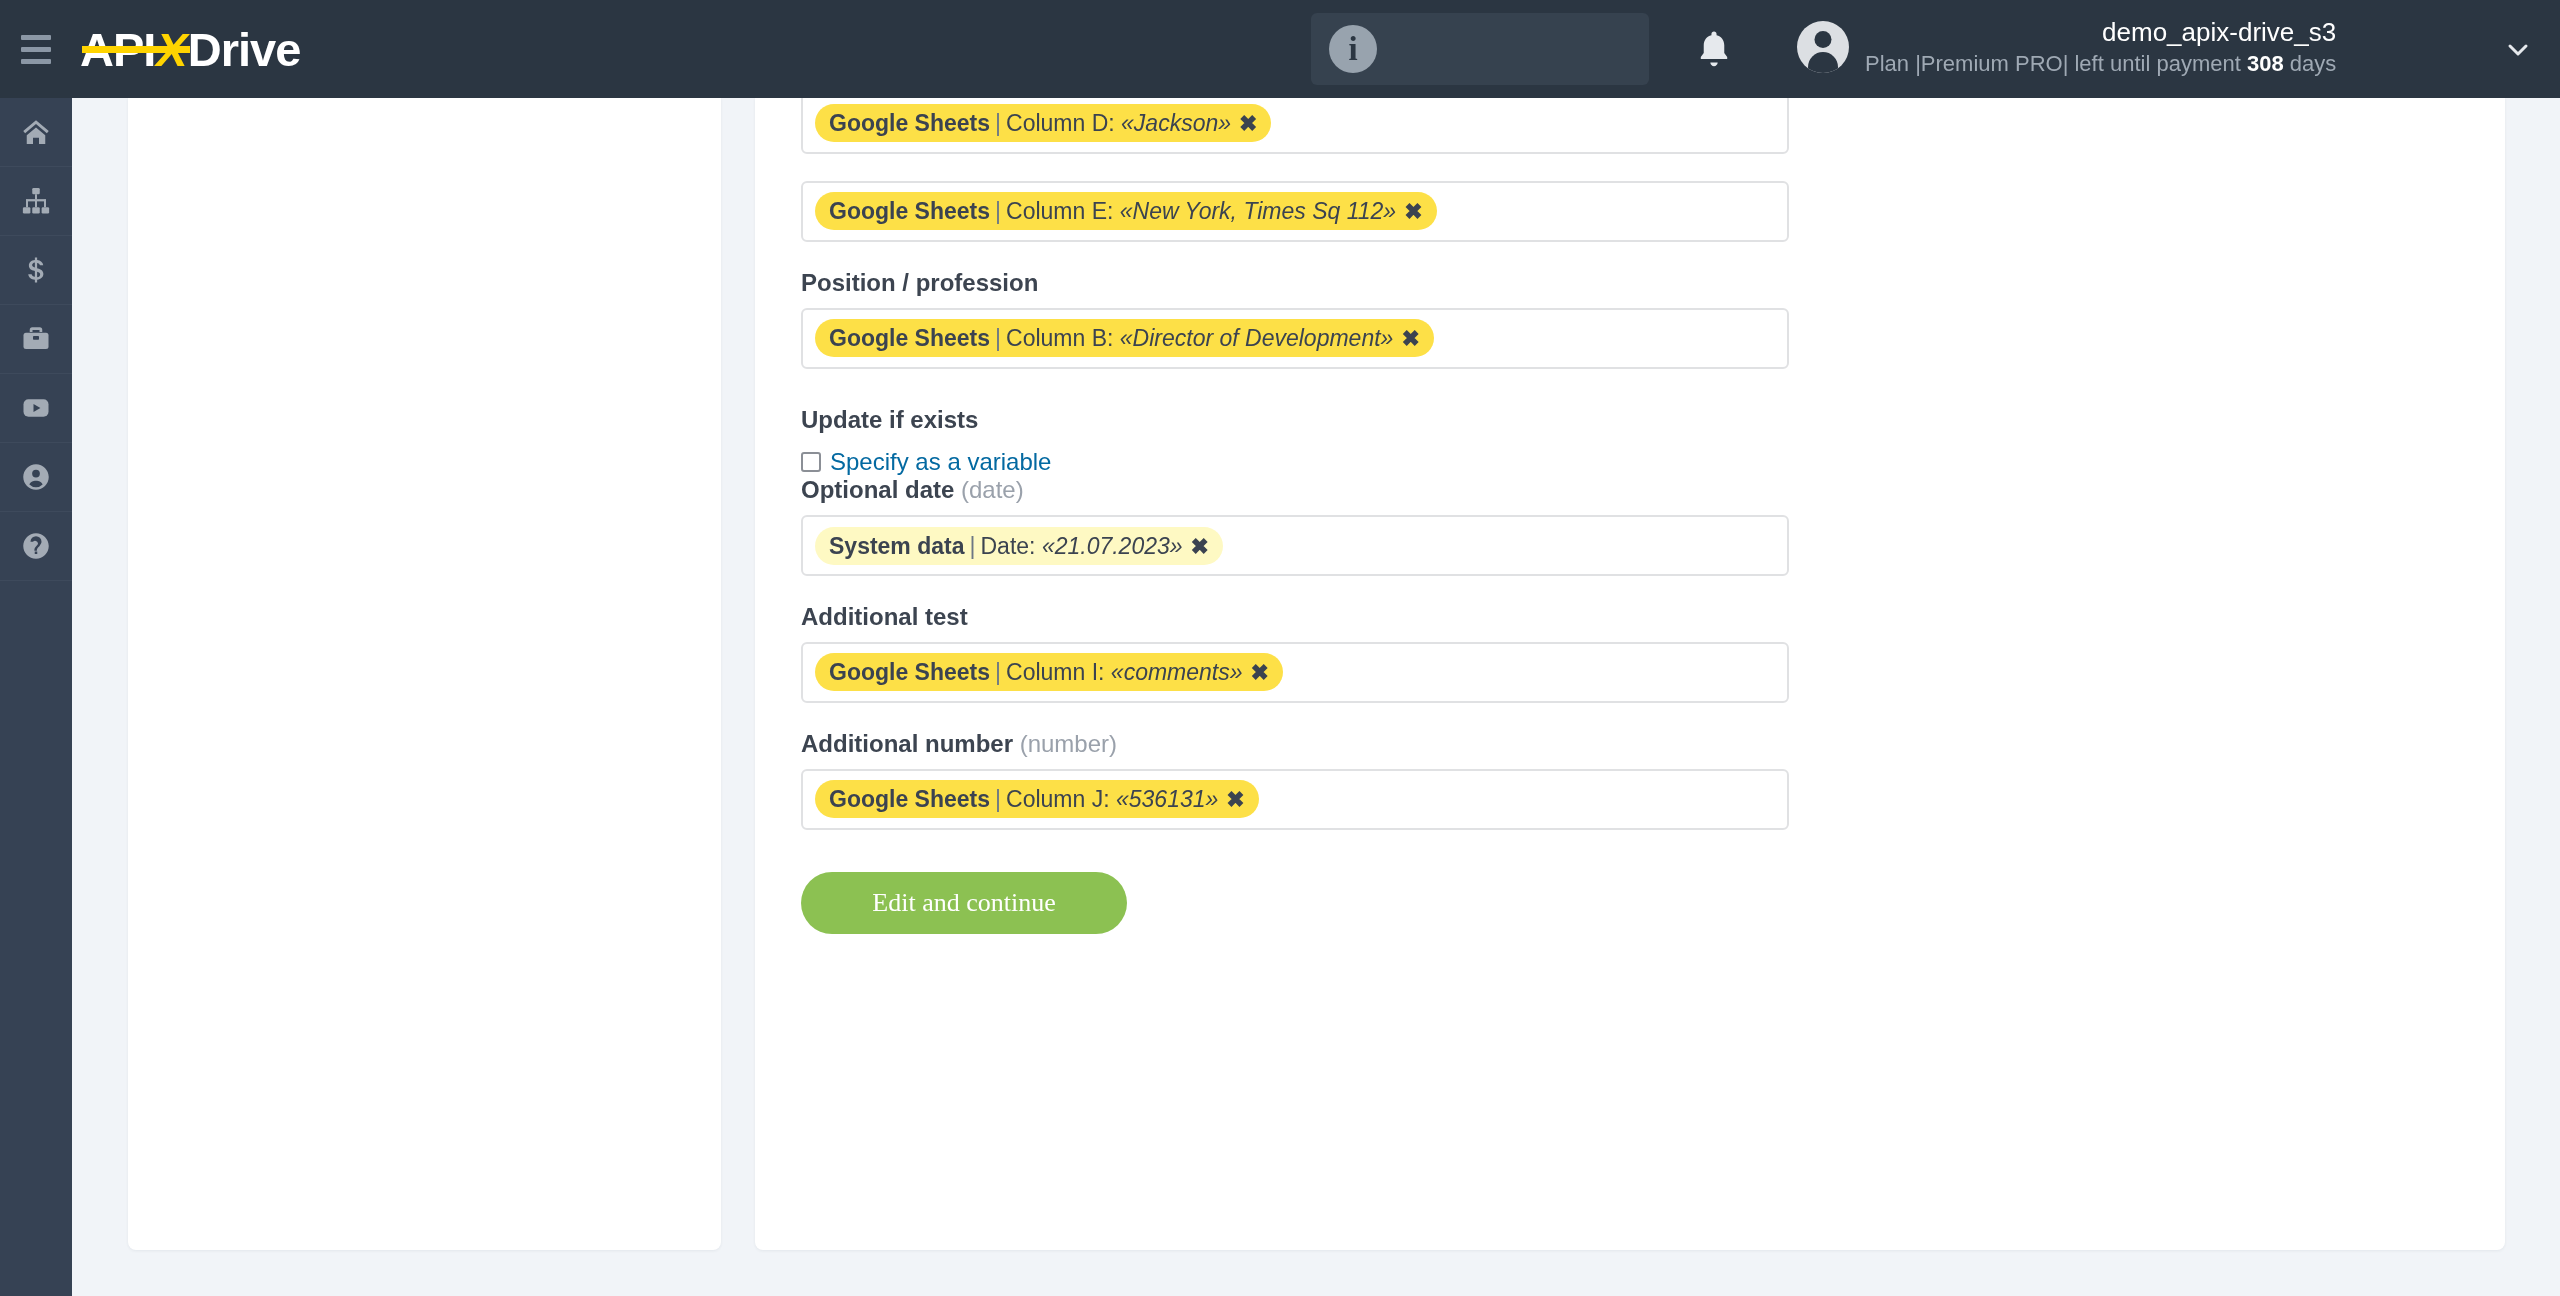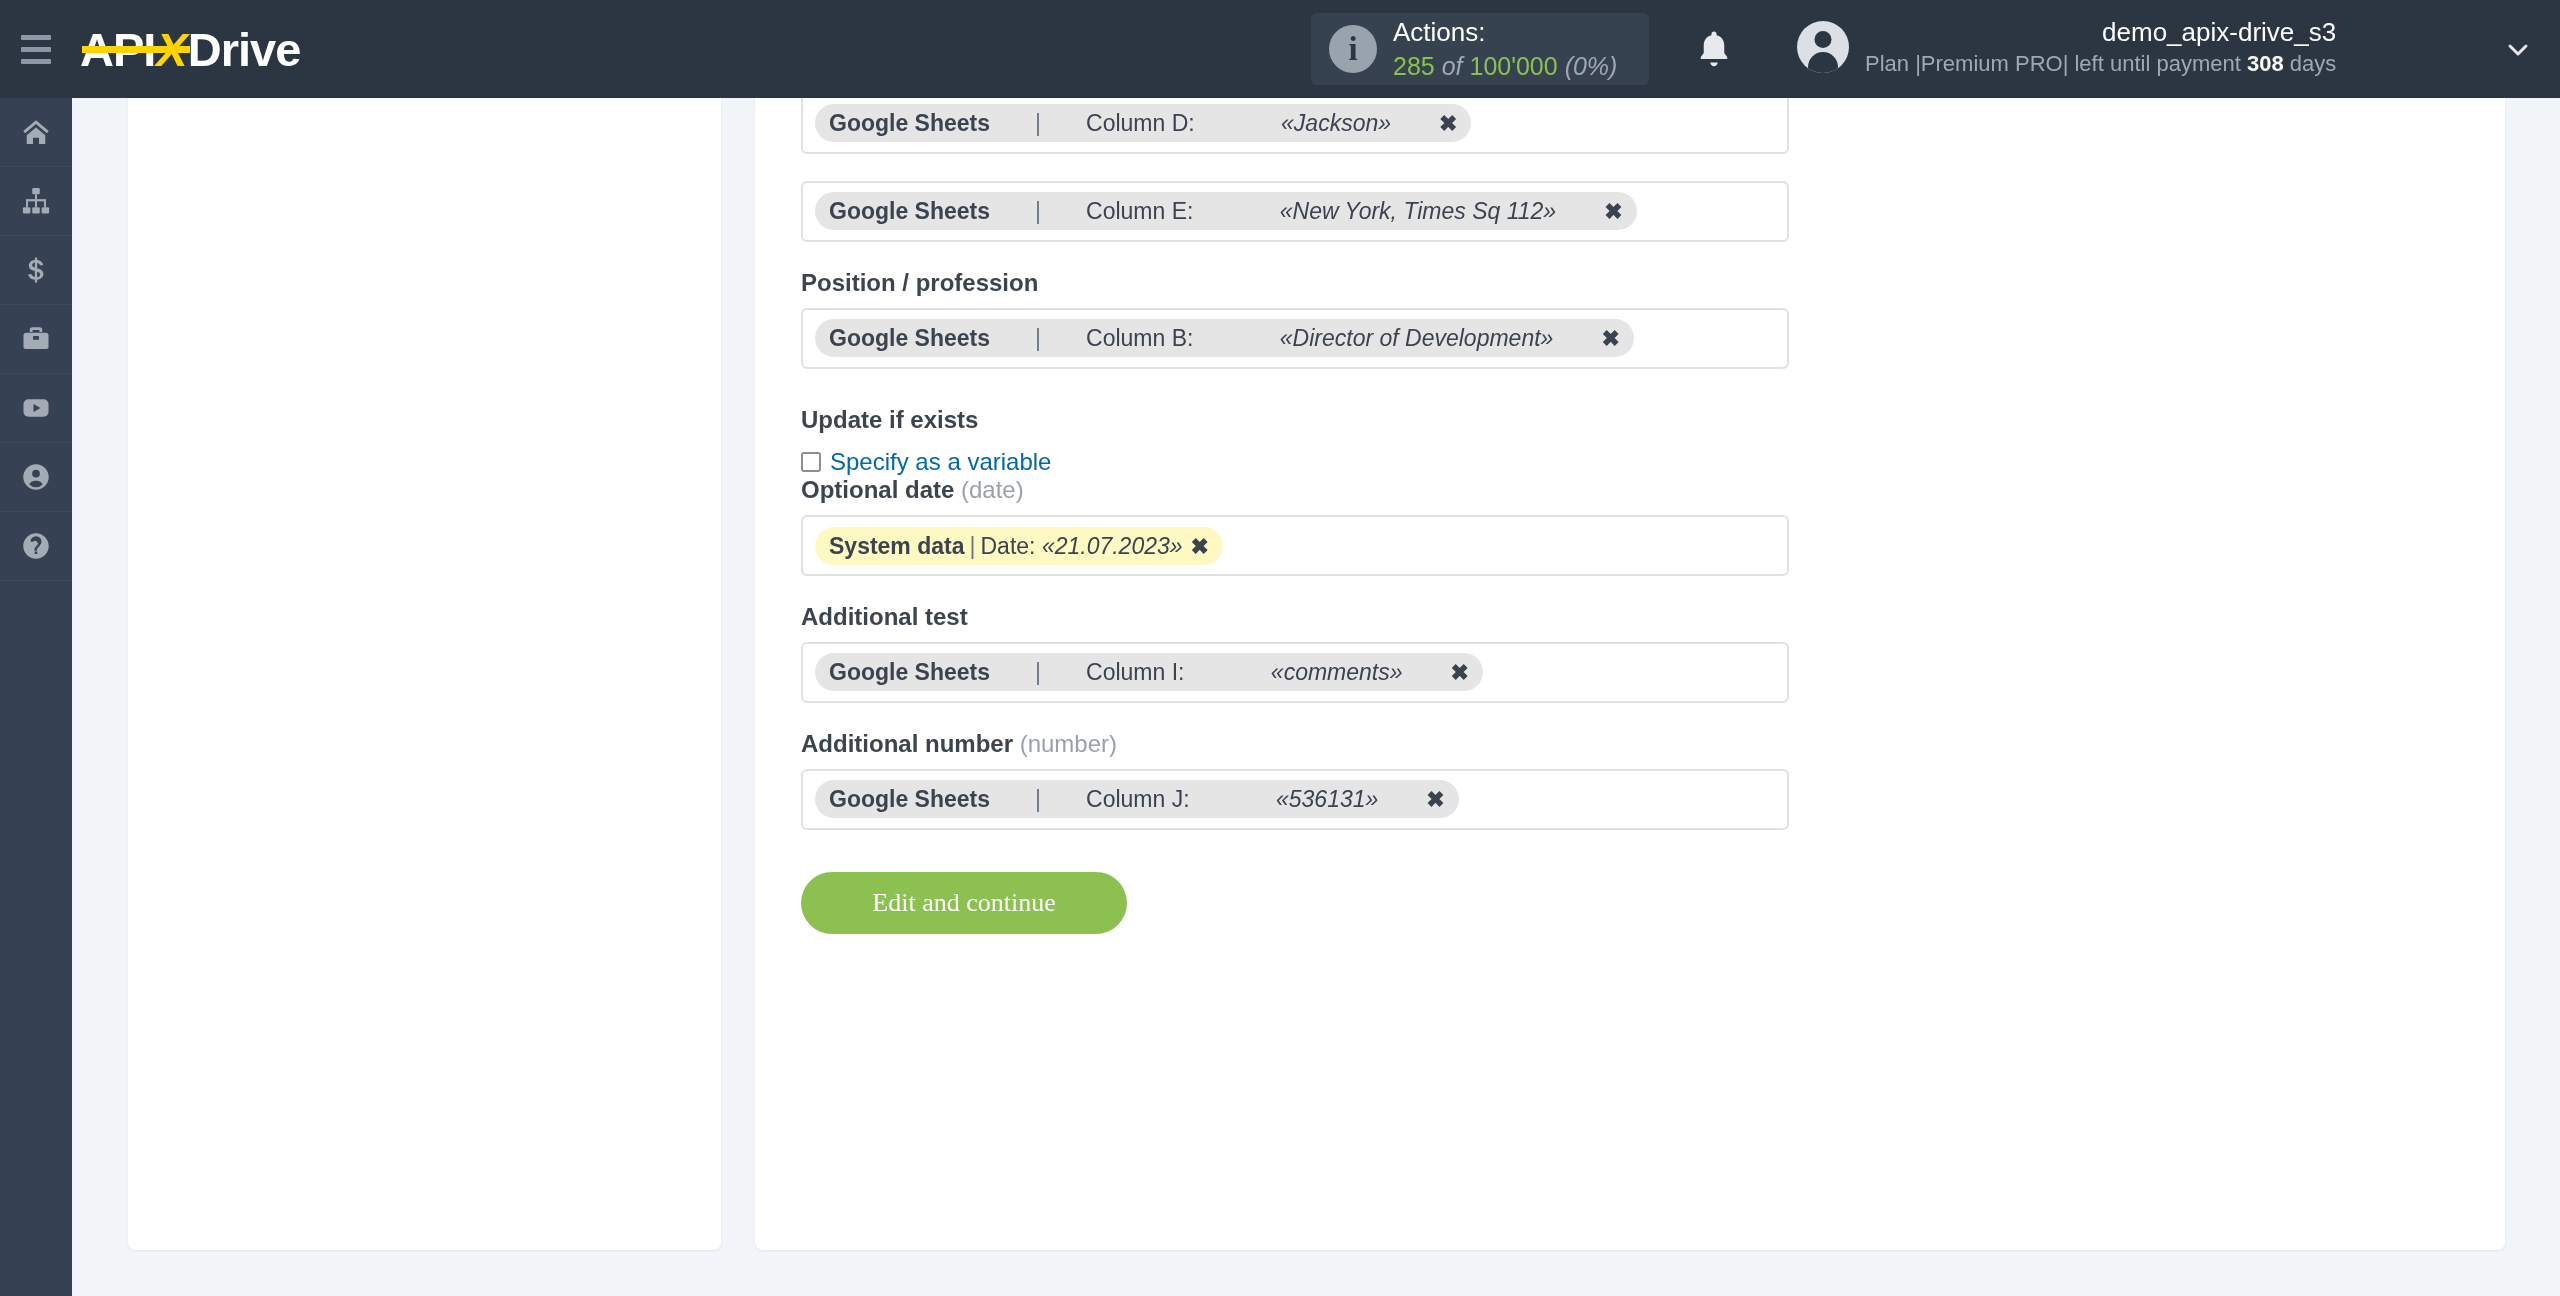--- a/index.html
+++ b/index.html
@@ -141,21 +141,21 @@
     display: flex; align-items: center; padding: 0 12px;
     cursor: text;
   }
   .tag {
     display: inline-flex; align-items: baseline;
     height: 38px; padding: 0 14px;
     border-radius: 19px;
     font-size: 23px; color: #3b4350; white-space: nowrap;
     line-height: 38px; cursor: default;
   }
-  .tag.blue { background: #e5e5e5; gap: 40px; }
+  .tag.blue { background: #fde047; }
   .tag.teal { background: #fef9c3; }
   .tag .src { font-weight: bold; }
   .tag .sep { color: #6c7684; padding: 0 5px; }
   .tag .val { font-style: italic; }
   .tag .rm {
     font-weight: bold; margin-left: 8px; cursor: pointer; font-size: 22px;
   }
 
   .select-box {
     width: 988px; height: 62px;
@@ -197,29 +197,20 @@
 
   <div class="logo">
     <div class="logo-text">
       <span>API</span><span class="x">X</span><span>Drive</span>
       <div class="logo-underline"></div>
     </div>
   </div>
 
   <div class="actions-badge">
     <div class="info-circle">i</div>
-    <div class="actions-text">
-      <div class="actions-label">Actions:</div>
-      <div class="actions-value">
-        <span class="num">285</span>
-        <span class="of">of</span>
-        <span class="num">100'000</span>
-        <span class="pct">(0%)</span>
-      </div>
-    </div>
   </div>
 
   <div class="bell">
     <svg viewBox="0 0 24 24" width="44" height="44" aria-hidden="true">
       <path fill="#e6e9ed" d="M12 2.5c-.8 0-1.4.6-1.4 1.4v.6C8 5.1 6.4 7.3 6.4 9.9v4.3L4.8 16.4v1.1h14.4v-1.1l-1.6-2.2V9.9c0-2.6-1.6-4.8-4.2-5.4v-.6c0-.8-.6-1.4-1.4-1.4z"></path>
       <path fill="#e6e9ed" d="M12 21.4c1.1 0 2-.9 2-2h-4c0 1.1.9 2 2 2z"></path>
     </svg>
   </div>
 
   <div class="user-block">

